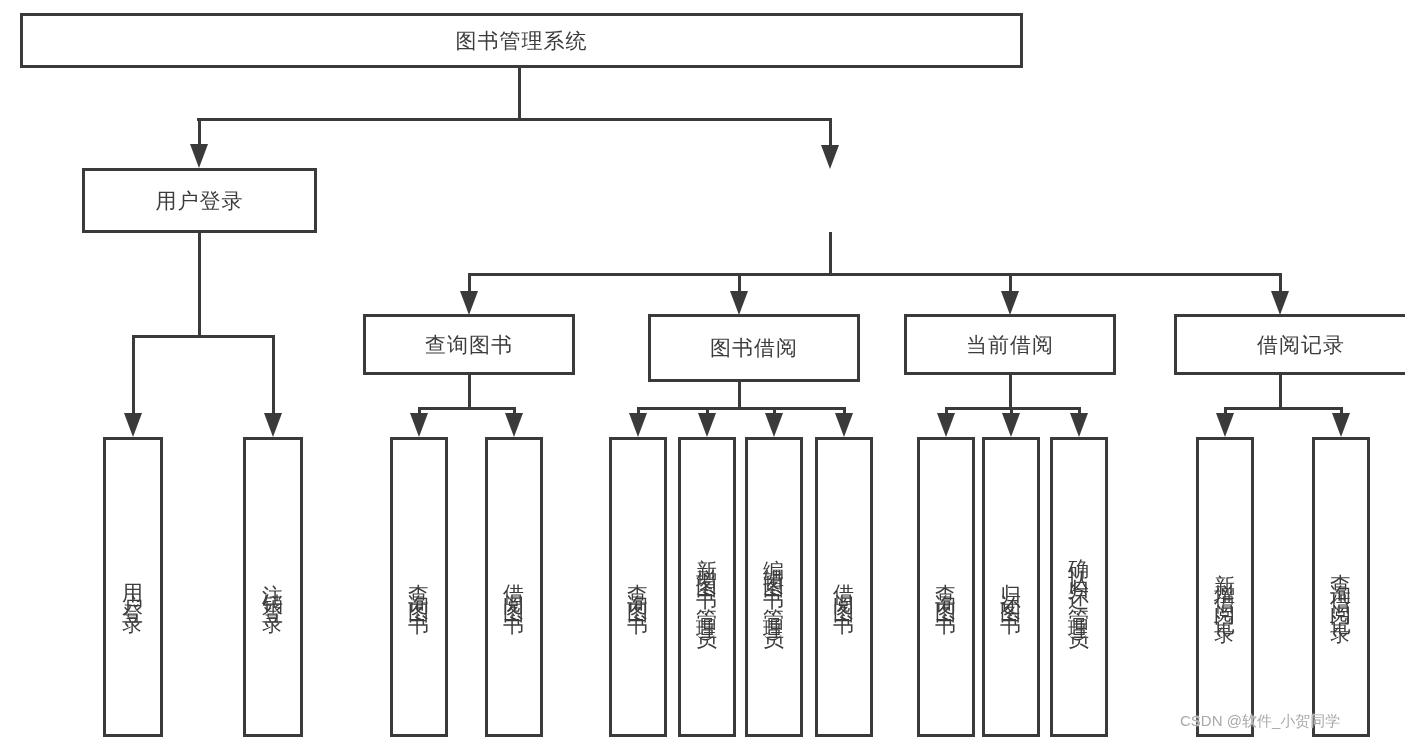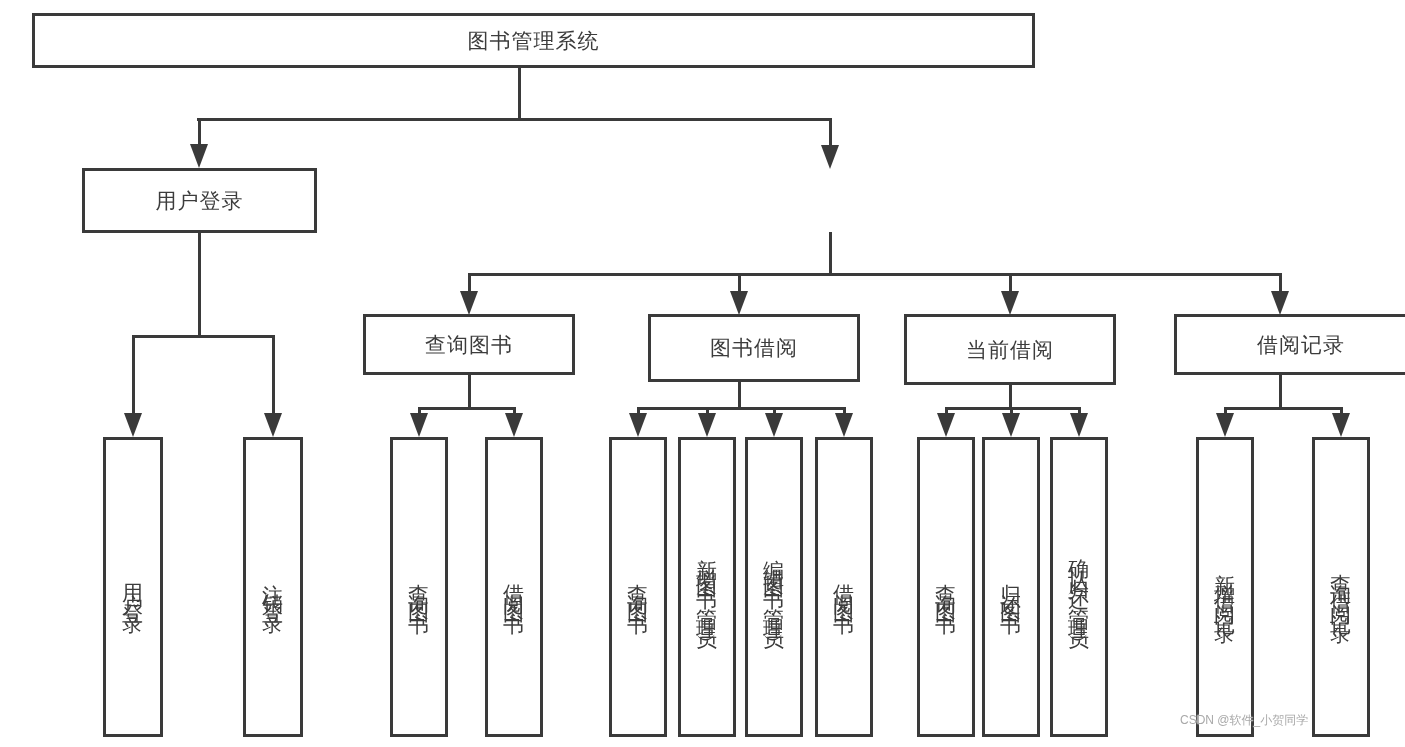--- a/index.html
+++ b/index.html
@@ -43,33 +43,33 @@
     position: absolute; width: 0; height: 0;
     border-left: 9px solid transparent;
     border-right: 9px solid transparent;
     border-top: 24px solid #3a3a3a;
     z-index: 1;
   }
   .watermark {
     position: absolute;
     left: 1180px;
     top: 712px;
-    font-size: 12px;
+    font-size: 15px;
     color: #a9a9a9;
     text-shadow: 0 0 2px #ffffff, 0 0 1px #ffffff;
     z-index: 5;
     white-space: nowrap;
   }
 </style>
 </head>
 <body>
 
 <div class="canvas">
 
-  <div class="node h" style="left:32px; top:13px; width:1003px; height:55px;">
+  <div class="node h" style="left:20px; top:13px; width:1003px; height:55px;">
     <span>图书管理系统</span>
   </div>
 
   <div class="lv" style="left:518px; top:68px; height:52px;"></div>
   <div class="lh" style="left:197px; top:118px; width:635px;"></div>
   <div class="lv" style="left:198px; top:118px; height:28px;"></div>
   <div class="ar" style="left:190px; top:144px;"></div>
   <div class="lv" style="left:829px; top:118px; height:29px;"></div>
   <div class="ar" style="left:821px; top:145px;"></div>
 
@@ -94,21 +94,21 @@
   <div class="ar" style="left:1001px; top:291px;"></div>
   <div class="lv" style="left:1279px; top:273px; height:22px;"></div>
   <div class="ar" style="left:1271px; top:291px;"></div>
 
   <div class="node h" style="left:363px; top:314px; width:212px; height:61px;">
     <span>查询图书</span>
   </div>
   <div class="node h" style="left:608px; top:314px; width:212px; height:68px;margin-left:40px;">
     <span>图书借阅</span>
   </div>
-  <div class="node h" style="left:904px; top:314px; width:212px; height:71px;">
+  <div class="node h" style="left:904px; top:314px; width:212px; height:61px;">
     <span>当前借阅</span>
   </div>
   <div class="node h" style="left:1174px; top:314px; width:254px; height:61px;">
     <span>借阅记录</span>
   </div>
 
   <div class="lv" style="left:468px; top:375px; height:34px;"></div>
   <div class="lv" style="left:738px; top:375px; height:34px;"></div>
   <div class="lv" style="left:1009px; top:375px; height:34px;"></div>
   <div class="lv" style="left:1279px; top:375px; height:34px;"></div>

